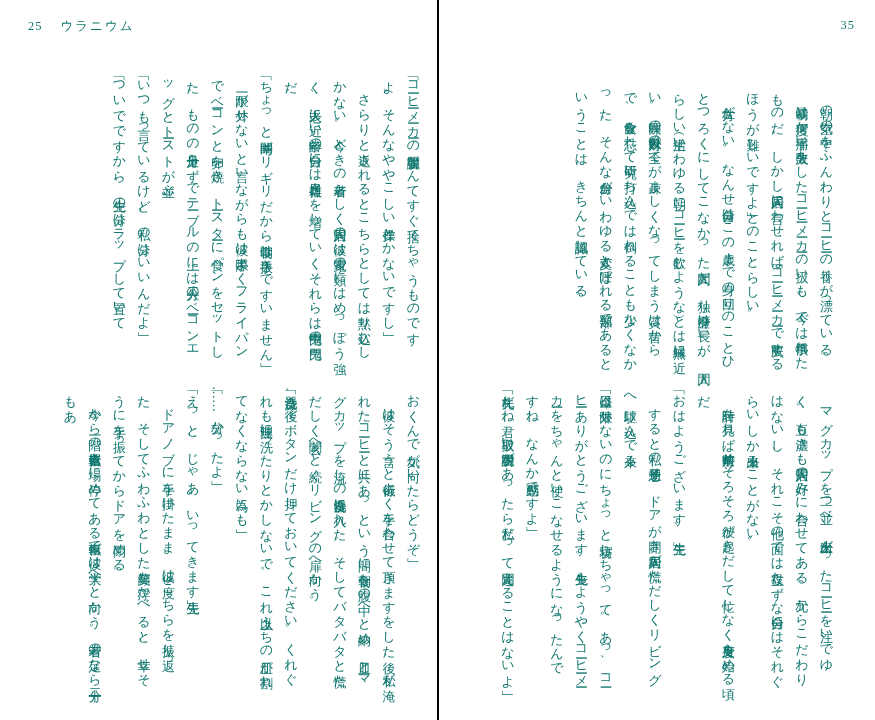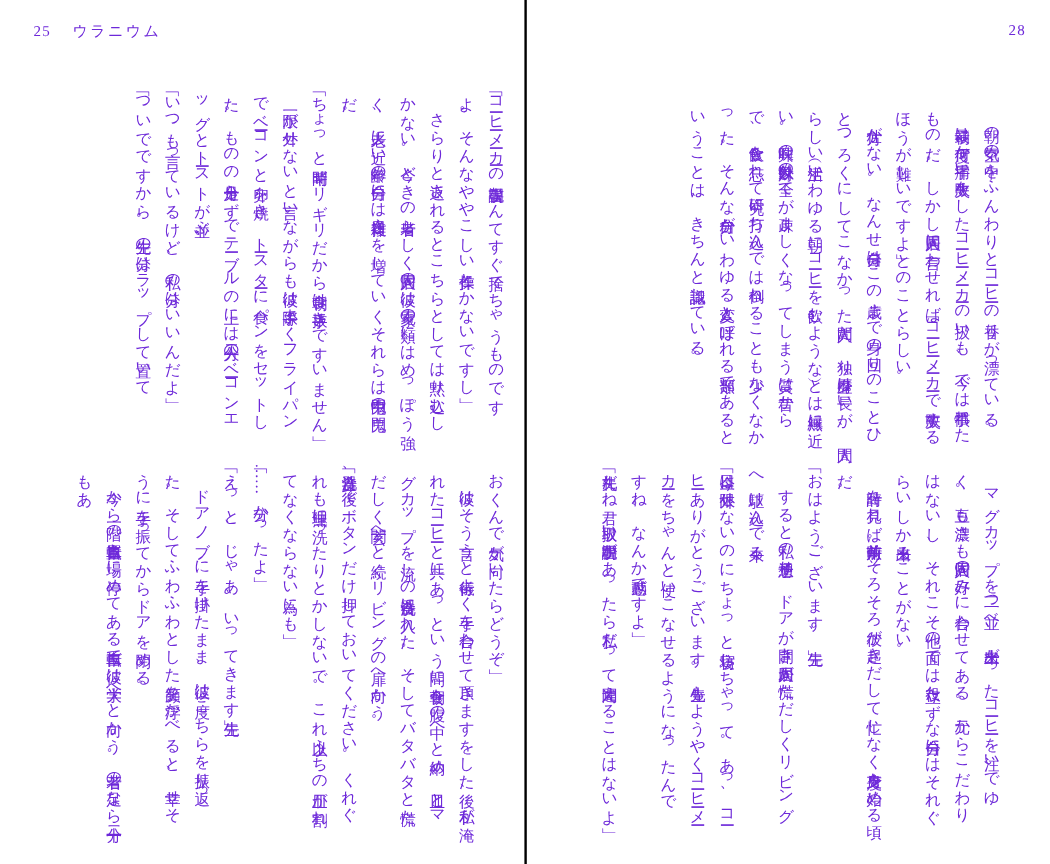--- a/index.html
+++ b/index.html
@@ -7,21 +7,21 @@
     padding: 0;
     background: #ffffff;
   }
   .spread {
     position: relative;
     width: 875px;
     height: 720px;
     background: #ffffff;
     overflow: hidden;
     font-family: "Liberation Serif", "DejaVu Serif", serif;
-    color: #6d28d9;
+    color: #0f766e;
   }
   .divider {
     position: absolute;
     top: 0;
     left: 437px;
     width: 1.5px;
     height: 720px;
     background: #000000;
   }
   .page {
@@ -71,19 +71,19 @@
       <span class="page-num">25</span><span class="chapter-title">ウラニウム</span>
     </div>
     <div class="tier tier-top"><span>「コーヒーメーカーの説明書なんてすぐ捨てちゃうものですよ。そんなややこしい操作とかないですし」</span><br><span>　さらりと返されるとこちらとしては黙り込むしかない。今どきの若者らしく同居人の彼は家電の類にはめっぽう強く、老人に近い年齢の自分には日々複雑さを増していくそれらは鬼門中の鬼門だ。</span><br><span>「ちょっと時間ギリギリだから朝食は手抜きですいません」</span><br><span>　一限が外せないと言いながらも彼は手際よくフライパンでベーコンと卵を焼き、トースターに食パンをセットした。ものの十分足らずでテーブルの上には二人分のベーコンエッグとトーストが並ぶ。</span><br><span>「いつも言っているけど、私の分はいいんだよ」</span><br><span>「ついでですから。先生の分はラップして置いて</span></div>
     <div class="tier tier-bottom"><span>おくんで気が向いたらどうぞ」</span><br><span>　彼はそう言うと行儀よく手を合わせて頂きますをした後、私が淹れたコーヒーと共にあっという間に朝食を腹の中へと納め、皿とマグカップを流しの食洗器に入れた。そしてバタバタと慌ただしく玄関へと続くリビングの扉へ向かう。</span><br><span>「食洗器、後でボタンだけ押しておいてください。くれぐれも無理に洗ったりとかしないで。これ以上うちの皿が割れてなくならない為にも」</span><br><span>「……分かったよ」</span><br><span>「えっと、じゃあ、いってきます先生」</span><br><span>　ドアノブに手を掛けたまま、彼は一度こちらを振り返った。そしてふわふわとした笑顔を浮かべると、幸せそうに手を振ってからドアを閉める。</span><br><span>　今から一階の自転車置き場に停めてある自転車で彼は大学へと向かう。若者の足なら二十分もあ</span></div>
   </div>
 
   <div class="divider"></div>
 
   <div class="page page-right">
     <div class="page-header">
-      <span class="page-num">28</span>
+      <span class="page-num">35</span>
     </div>
     <div class="tier tier-top"><span>　朝の空気の中をふんわりとコーヒーの香りが漂っている。</span><br><span>　最初は何度か手痛い失敗をしたコーヒーメーカーの扱いも、今では手慣れたものだ。しかし同居人に言わせれば「コーヒーメーカーで失敗するほうが難しいですよ」とのことらしい。</span><br><span>　仕方がない。なんせ自分はこの歳まで身の回りのことひとつろくにしてこなかった人間だ。独り身歴は長いが、人間らしい生活（いわゆる朝にコーヒーを飲むような）とは無縁に近い。興味の対象以外の全てが疎ましくなってしまう質は昔からで、飲食を忘れて研究に打ち込んでは倒れることも少なくなかった。そんな自分がいわゆる変人と呼ばれる部類であるということは、きちんと認識している。</span></div>
     <div class="tier tier-bottom"><span>　マグカップを二つ並べ、出来上がったコーヒーを注いでゆく。豆も濃さも同居人の好みに合わせてある。元からこだわりはないし、それこそ他の面では役立たずな自分にはそれぐらいしか出来ることがない。</span><br><span>　時計を見れば午前八時前。そろそろ彼が起きだして忙しなく身支度を始める頃だ。</span><br><span>「おはようございます、先生」</span><br><span>　すると私の予想通り、ドアが開き同居人が慌ただしくリビングへ駆け込んで来る。</span><br><span>「今日は一限外せないのにちょっと寝坊しちゃって。あっ、コーヒーありがとうございます。先生もようやくコーヒーメーカーをちゃんと使いこなせるようになったんですね。なんか感動ですよ」</span><br><span>「失礼だね君、取扱い説明書があったら私だって間違えることはないよ」</span></div>
   </div>
 
 </div>
 
 </body></html>

